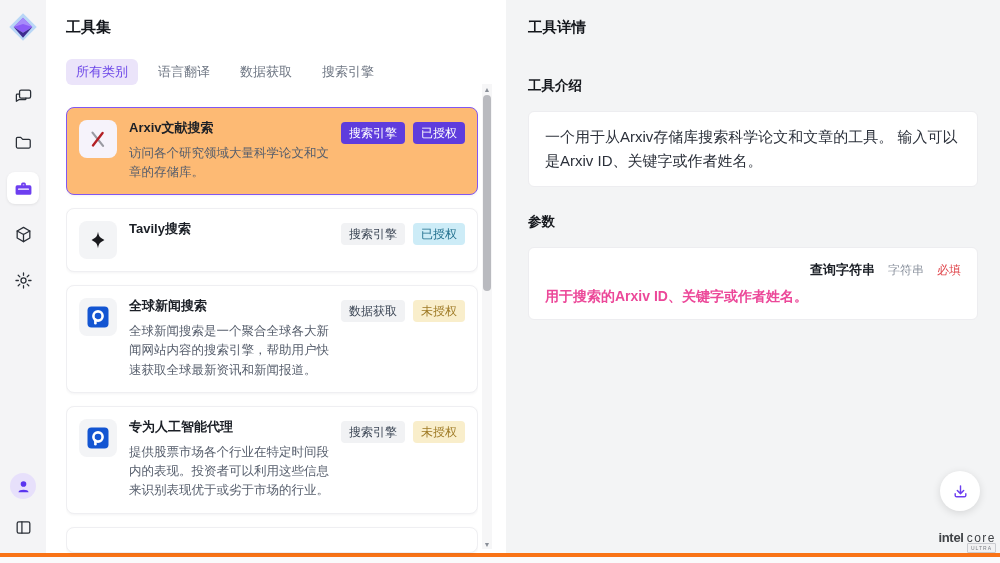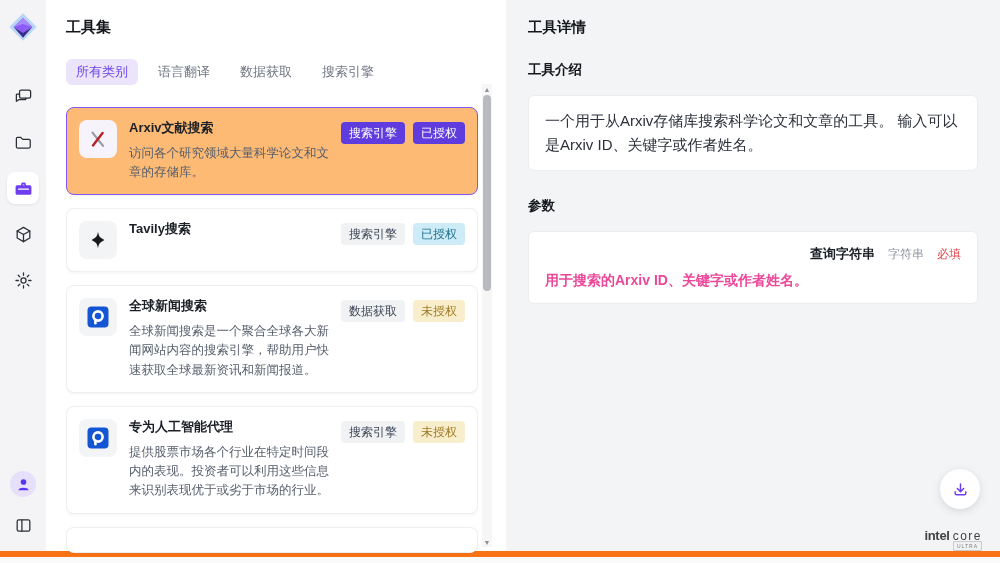--- a/index.html
+++ b/index.html
@@ -1,18 +1,18 @@
 <!DOCTYPE html>
 <html><head>
 <meta charset="utf-8">
 <style>
   * { margin:0; padding:0; box-sizing:border-box; }
   html,body { width:1000px; height:563px; overflow:hidden; background:#fafafb;
               font-family:"Liberation Sans","DejaVu Sans",sans-serif; }
-  .app { position:relative; width:1000px; height:557px; display:flex; border-bottom:6px solid #f97316; background:#f3f4f6; }
+  .app { position:relative; width:1000px; height:557px; display:flex; border-bottom:4px solid #f97316; background:#f3f4f6; }
 
   
   .rail { width:46px; background:#f4f4f6; display:flex; flex-direction:column; align-items:center; padding:12px 0 10px; }
   .rail .logo { width:30px; height:30px; margin-bottom:38px; }
   .rail-btn { width:32px; height:32px; display:flex; align-items:center; justify-content:center;
               border-radius:8px; margin-bottom:14px; cursor:pointer; color:#2a2f37; }
   .rail-btn svg { width:19px; height:19px; stroke:#2a2f37; stroke-width:1.6; fill:none; stroke-linecap:round; stroke-linejoin:round; }
   .rail-btn.active { background:#ffffff; box-shadow:0 1px 3px rgba(0,0,0,.08); }
   .rail-btn.active svg { stroke:none; }
   .rail-spacer { flex:1; }
@@ -44,35 +44,35 @@
 
   
   .scrollbar { position:absolute; top:84px; bottom:4px; right:14px; width:10px; background:#f6f6f7; }
   .sb-arrow { position:absolute; left:0; width:10px; height:10px; display:flex; align-items:center; justify-content:center;
               font-size:7px; color:#8a8f98; cursor:pointer; }
   .sb-arrow.up { top:0; } .sb-arrow.down { bottom:0; }
   .sb-thumb { position:absolute; left:1px; top:11px; width:8px; height:196px; background:#b9babf; border-radius:4px; cursor:pointer; }
 
   
   .detail-panel { flex:1; background:#f3f4f5; padding:18px 22px; position:relative; }
-  .detail-title { font-size:14.5px; font-weight:bold; color:#14171c; margin-bottom:24px; }
+  .detail-title { font-size:14.5px; font-weight:bold; color:#14171c; margin-bottom:40px; }
   .section-h { font-size:13.5px; font-weight:bold; color:#14171c; margin-bottom:16px; }
   .detail-card { background:#ffffff; border-radius:6px; border:1px solid #ededf0; padding:13px 16px; margin-bottom:26px; }
   .intro-text { font-size:15px; color:#2b303a; line-height:1.6; }
   .param-line { display:flex; align-items:baseline; gap:13px; margin-bottom:9px;justify-content:flex-end; }
   .param-name { font-size:13px; font-weight:bold; color:#1b1f26; }
   .param-type { font-size:12px; color:#8a919d; }
   .param-req  { font-size:12px; color:#e0474d; }
   .param-desc { font-size:14px; color:#ec4899;font-weight:bold; }
 
   
   .fab { position:absolute; right:20px; bottom:42px; width:40px; height:40px; border-radius:50%; background:#ffffff;
          box-shadow:0 2px 8px rgba(0,0,0,.12); display:flex; align-items:center; justify-content:center; cursor:pointer; }
   .fab svg { width:17px; height:17px; stroke:#6d3ef0; stroke-width:2; fill:none; stroke-linecap:round; stroke-linejoin:round; }
-  .brand { position:absolute; right:18px; bottom:8px; color:#3f4246; display:flex; align-items:flex-end; gap:3px; }
+  .brand { position:absolute; right:4px; bottom:8px; color:#3f4246; display:flex; align-items:flex-end; gap:3px; }
   .brand-intel { font-size:13px; font-weight:bold; letter-spacing:-0.3px; }
   .brand-core { font-size:12px; letter-spacing:1.5px; font-weight:400; }
   .brand-badge { position:absolute; right:0; bottom:-8px; font-size:5px; letter-spacing:1px; color:#7d8086;
                  border:1px solid #c9cbd0; background:#f1f1f2; padding:1px 3px; border-radius:1px; }
 </style>
 </head>
 <body>
 
 <div class="app">
 

